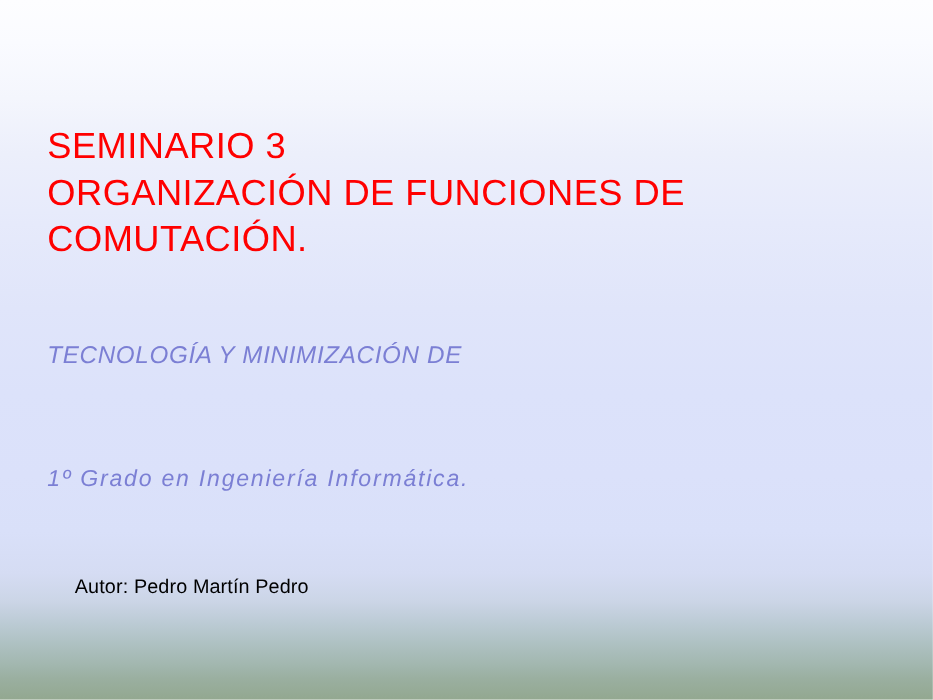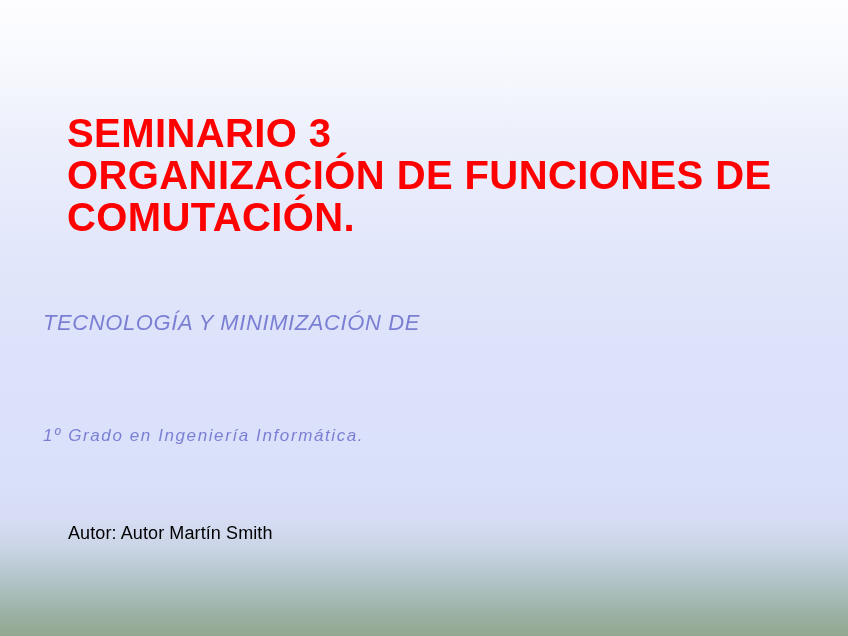--- a/index.html
+++ b/index.html
@@ -45,26 +45,25 @@
   
   .title-block {
     position: absolute;
     left: 43px;
     top: 112px;
     width: 700px;
   }
 
   .title-line {
     color: #ff0000;
-    font-size: 40px;
+    font-size: 33px;
     line-height: 42px;
-    font-weight: bold;
+    font-weight: normal;
     letter-spacing: 0.4px;
     white-space: nowrap;
-    margin-left: 24px;
   }
 
   
   .subtitle-block {
     position: absolute;
     left: 43px;
     top: 308px;
     width: 720px;
   }
 
@@ -81,21 +80,21 @@
   .subtitle-line.indent {
     padding-left: 28px;
   }
 
   
   .degree-line {
     position: absolute;
     left: 43px;
     top: 422px;
     color: #7b7fd4;
-    font-size: 17px;
+    font-size: 21px;
     line-height: 28px;
     font-style: italic;
     font-weight: normal;
     letter-spacing: 1.6px;
     white-space: nowrap;
   }
 
   
   .author-line {
     position: absolute;
@@ -119,15 +118,15 @@
     <div class="title-line">ORGANIZACIÓN DE FUNCIONES DE</div>
     <div class="title-line">COMUTACIÓN.</div>
   </div>
 
   <div class="subtitle-block">
     <div class="subtitle-line">TECNOLOGÍA Y MINIMIZACIÓN DE</div>
   </div>
 
   <div class="degree-line">1º Grado en Ingeniería Informática.</div>
 
-  <div class="author-line">Autor: Autor Martín Smith</div>
+  <div class="author-line">Autor: Pedro Martín Pedro</div>
 
 </div>
 
 </body></html>

